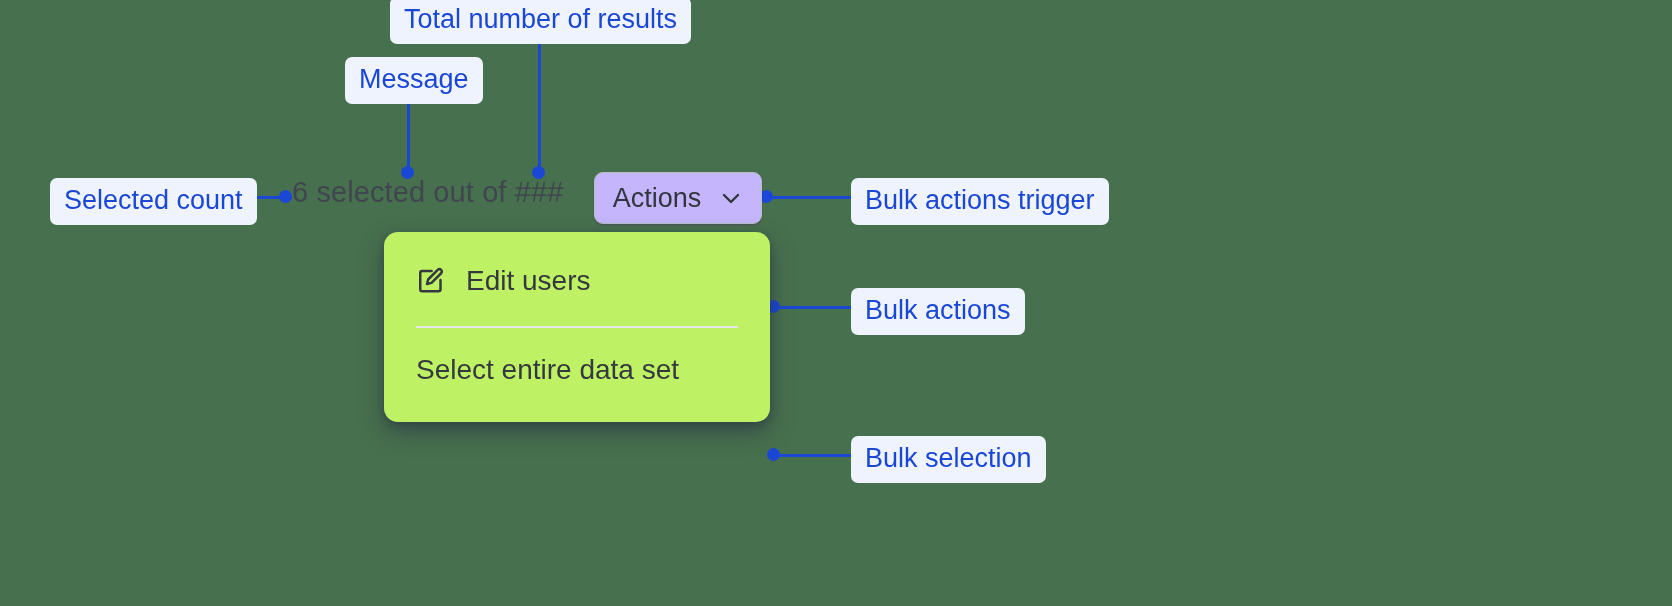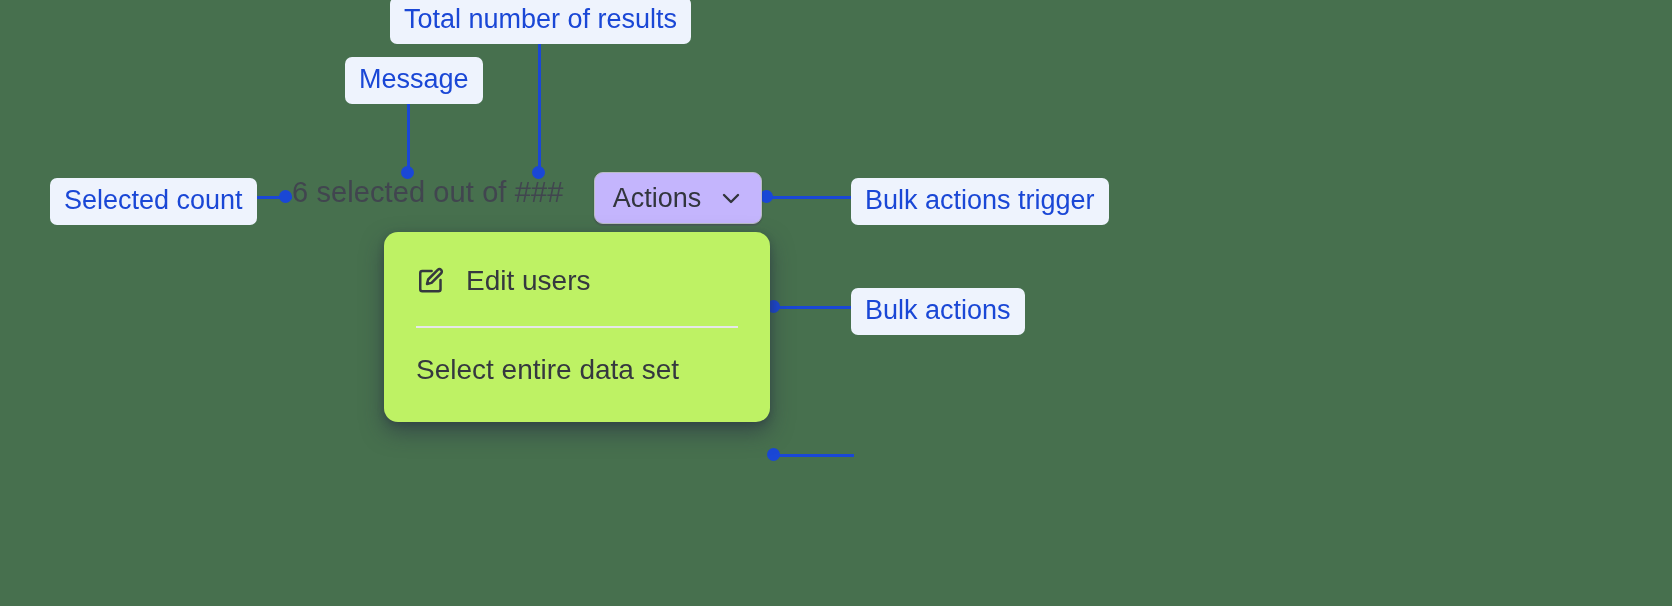--- a/index.html
+++ b/index.html
@@ -157,20 +157,21 @@
   <div class="callout" style="left:390px; top:-3px;">Total number of results</div>
 
   <div class="callout" style="left:345px; top:57px;">Message</div>
 
   <div class="callout" style="left:14px; top:178px;margin-left:36px;">Selected count</div>
 
   <div class="callout" style="left:851px; top:178px;">Bulk actions trigger</div>
 
   <div class="callout" style="left:851px; top:288px;">Bulk actions</div>
 
+  <div class="callout" style="left:851px; top:436px;">Bulk selection</div>
 
   <div class="bulk-bar">
     <span class="sel-msg">6 selected out of ###</span>
   </div>
 
   <div class="actions-btn">
     <span class="label">Actions</span>
     <span style="display:block;">
       <svg class="chev" width="24" height="24" viewBox="0 0 24 24" fill="none" stroke="#32353d" stroke-width="2.4" stroke-linecap="round" stroke-linejoin="round">
         <polyline points="5,9 12,16 19,9"></polyline>

